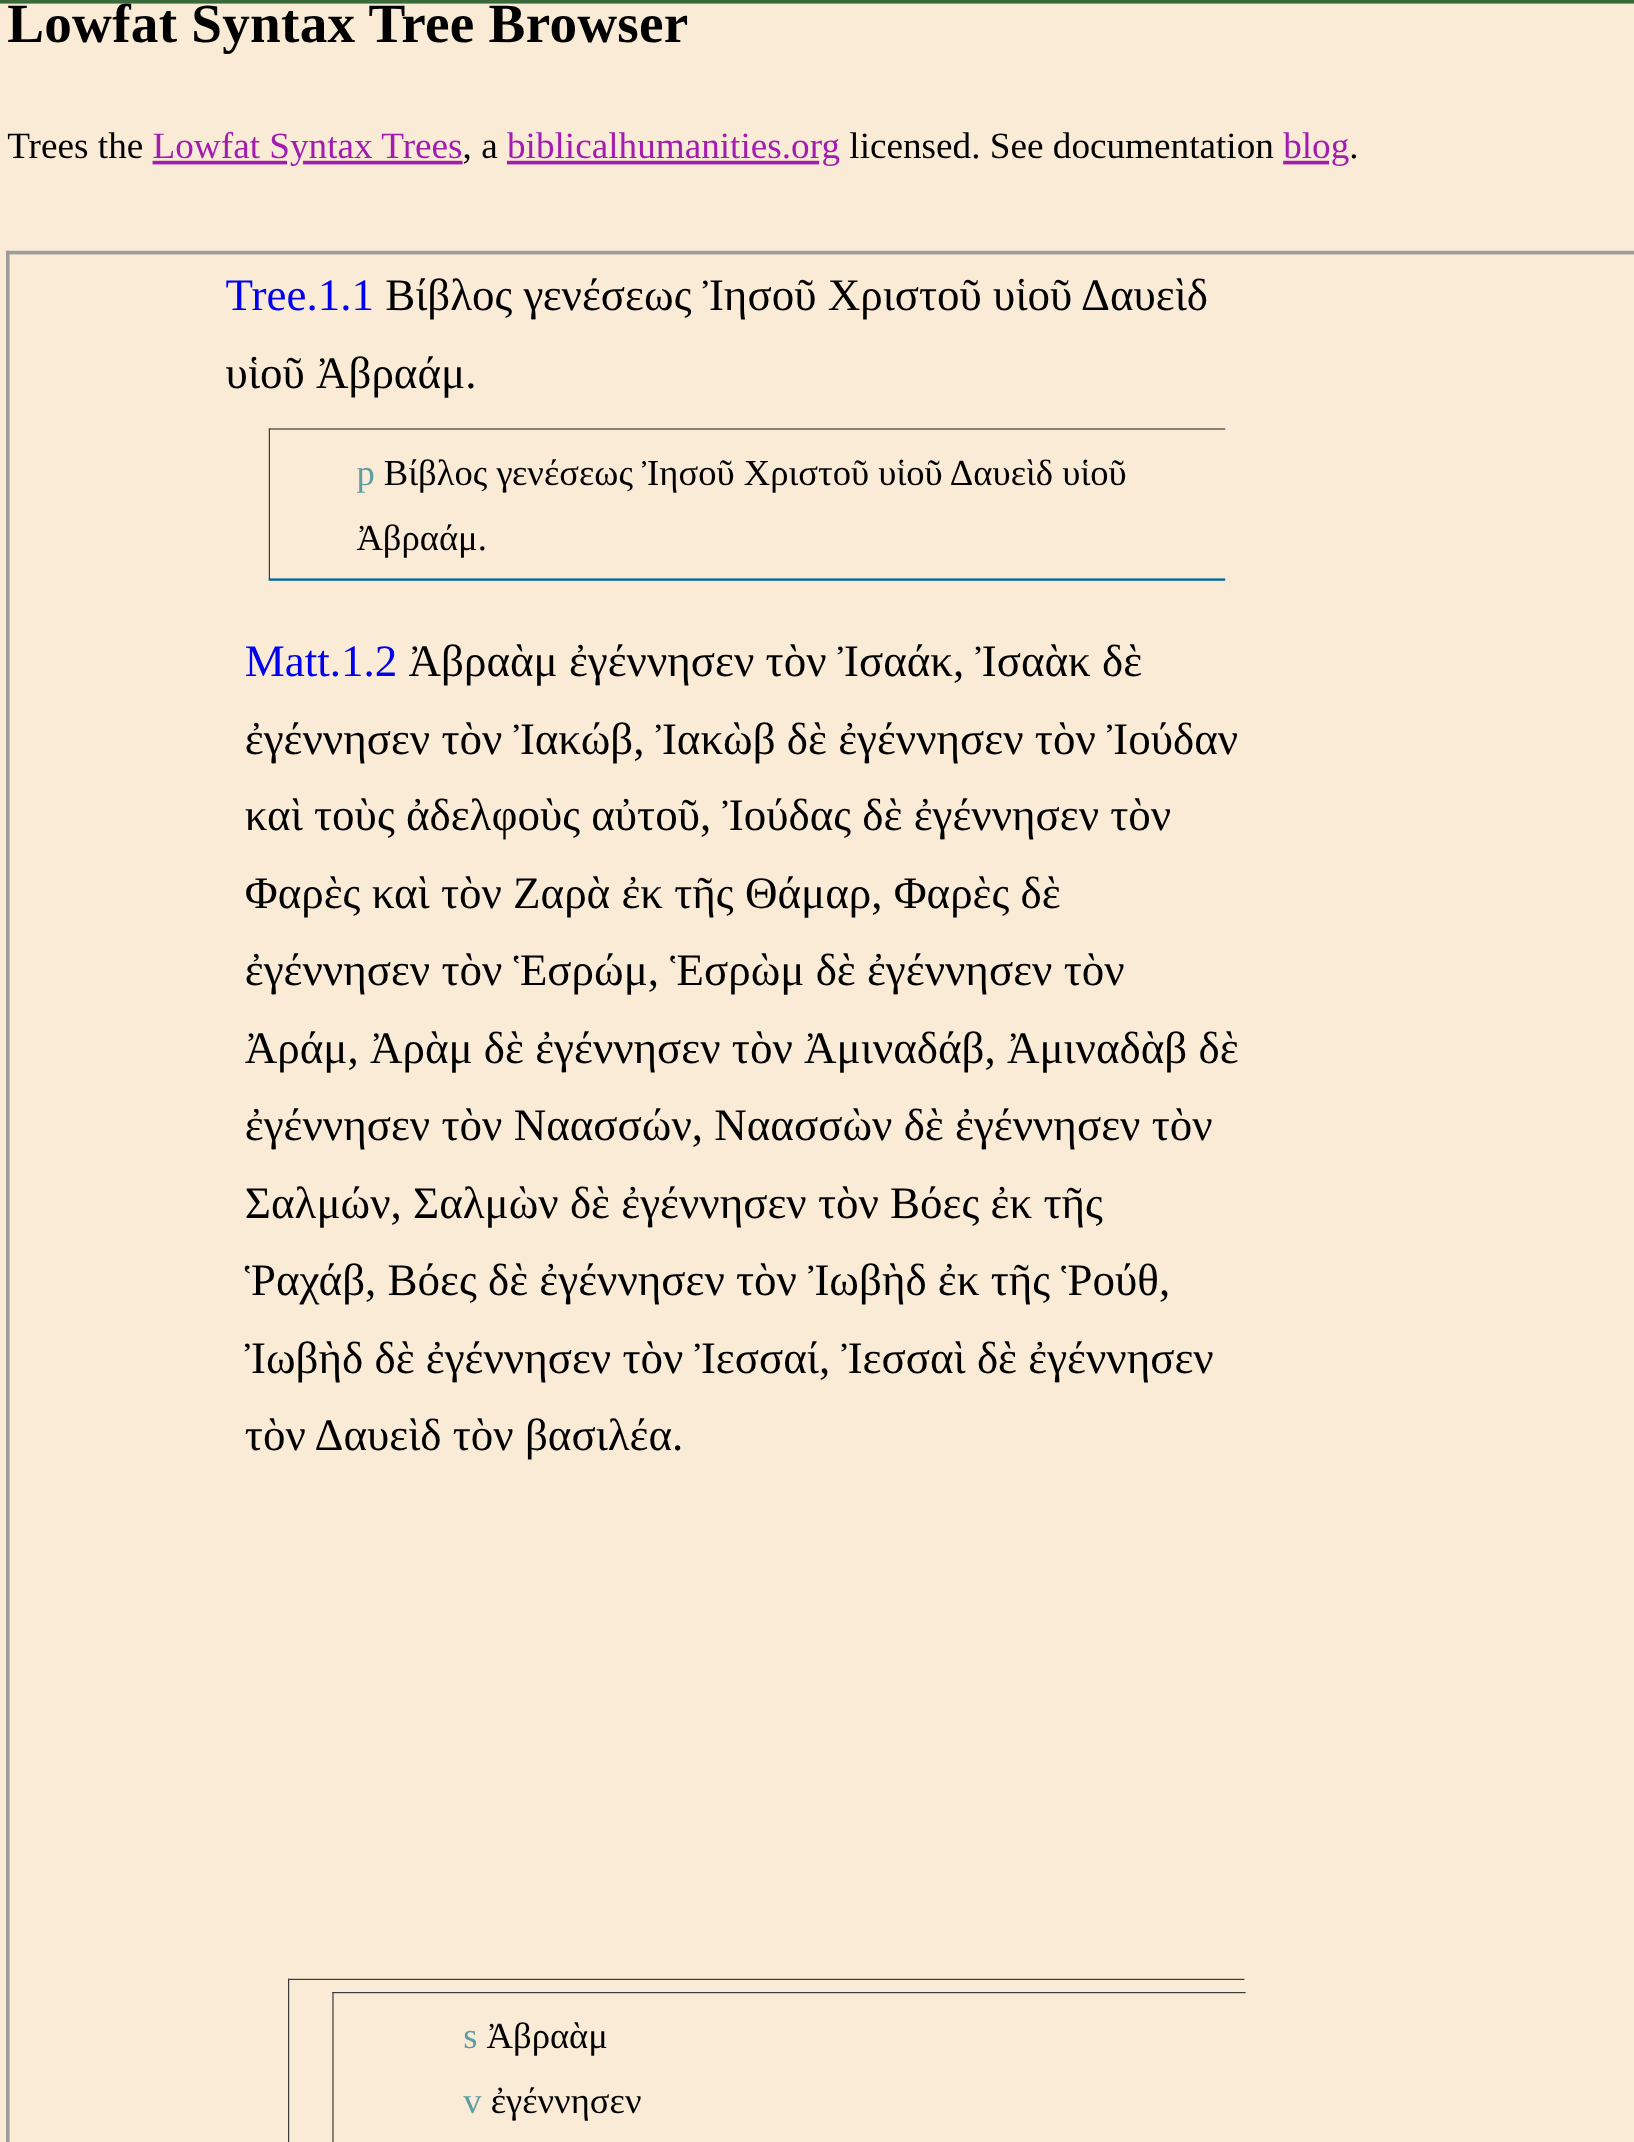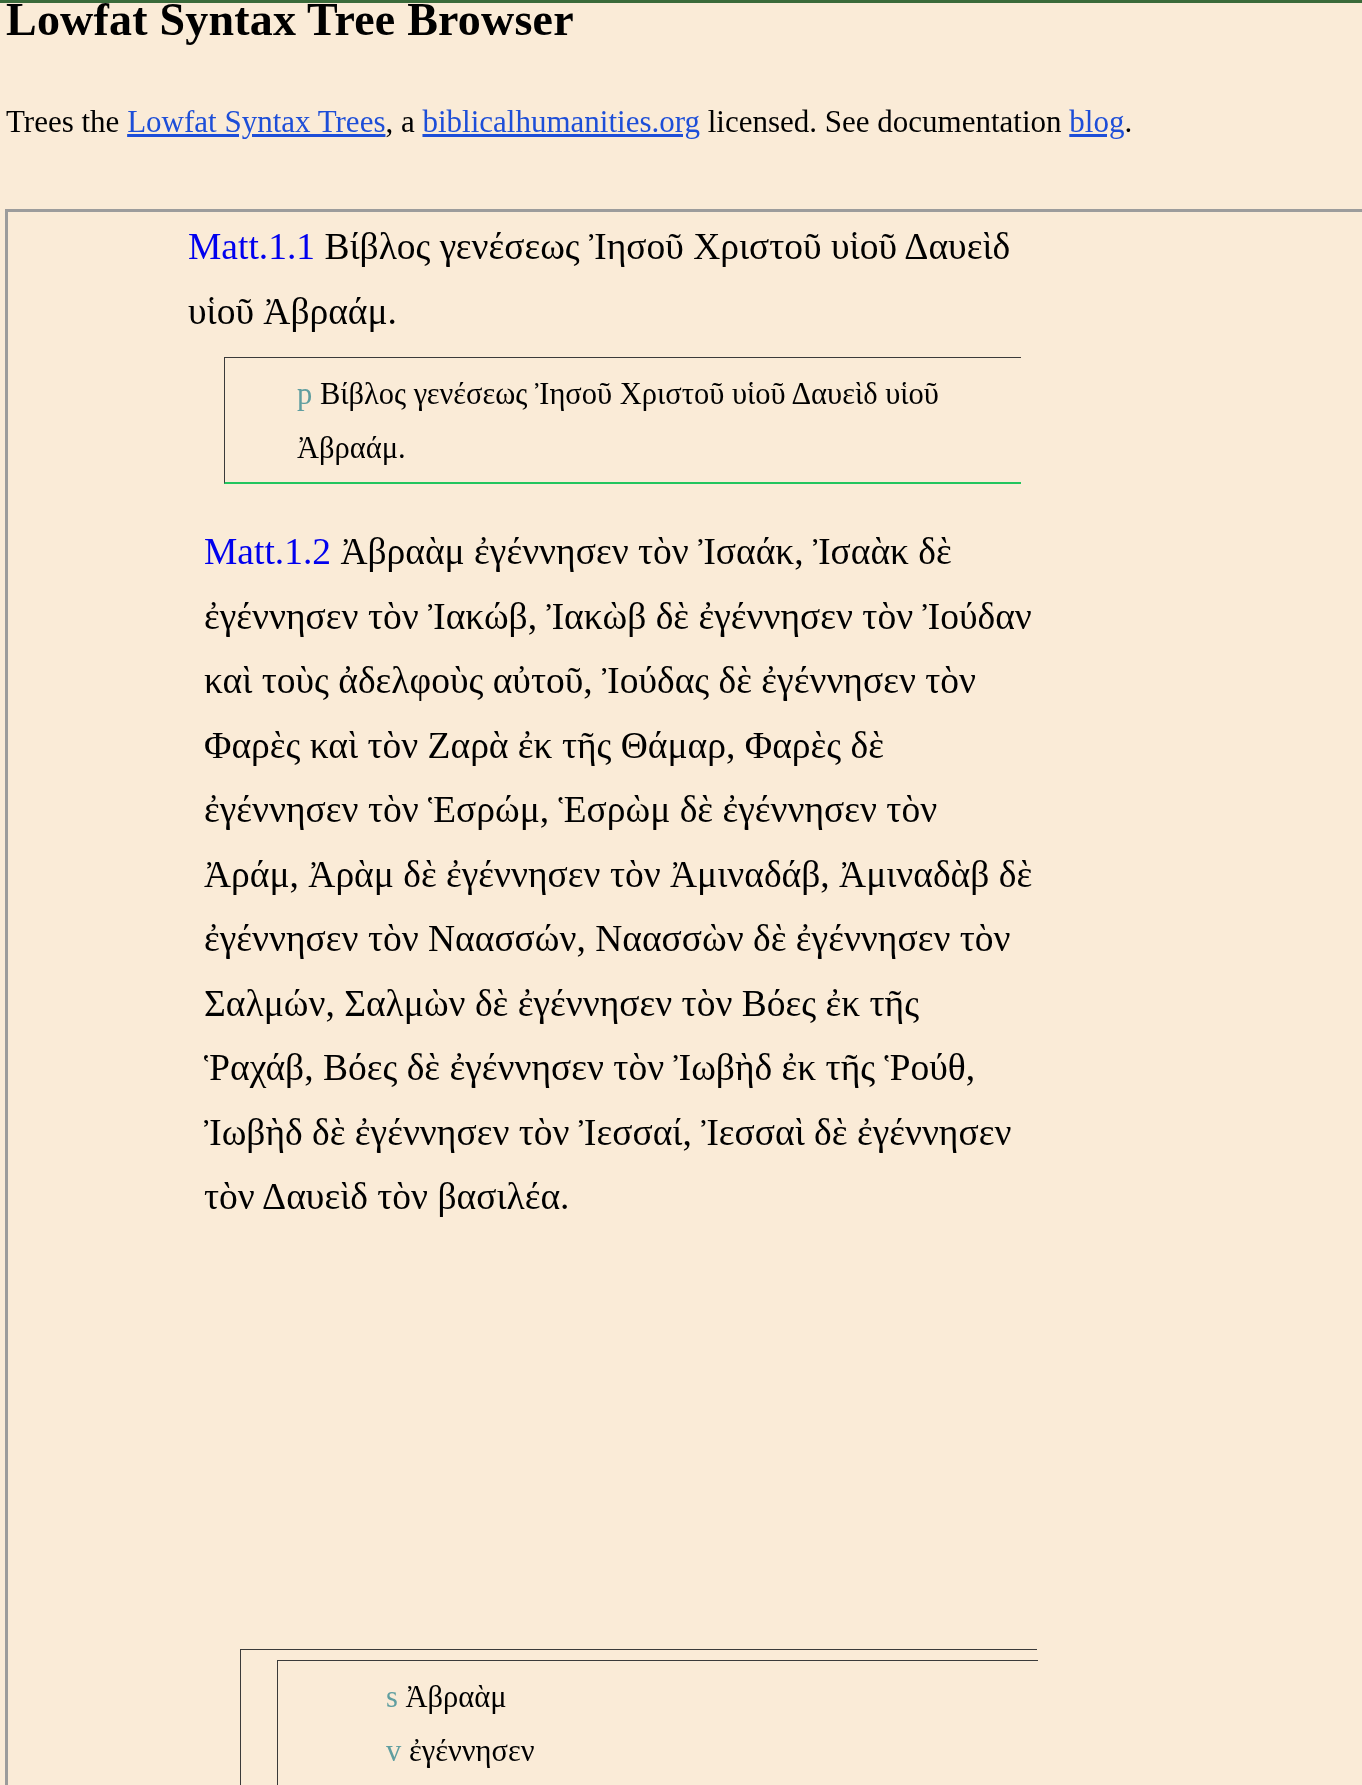--- a/index.html
+++ b/index.html
@@ -7,21 +7,21 @@
     width: 1362px;
     height: 1785px;
     overflow: hidden;
     background: #faebd7;
     font-family: "Liberation Serif", "DejaVu Serif", serif;
     color: #000;
     border-top: 3px solid #3a6a3a;
     box-sizing: border-box;
     position: relative;
   }
-  a { color: #1d4ed8; }
+  a { color: #a21caf; }
   .page-title {
     font-family: "Liberation Serif", serif;
     font-weight: bold;
     font-size: 46px;
     line-height: 1;
     margin: 0;
     position: absolute;
     left: 6px;
     top: -6px;
     letter-spacing: 0.2px;
@@ -55,21 +55,21 @@
     font-size: 37.5px;
     line-height: 64.5px;
     margin: 0;
   }
   .verse-ref { color: #0000ee; text-decoration: none; }
   .verse-1 { position: absolute; top: 3px; left: 0; width: 832px; }
   .verse-2 { position: absolute; top: 308px; left: 16px; width: 832px; }
   .node-box {
     border: 1px solid #3a3a3a;
     border-right: none;
-    border-bottom: 2px solid #22c55e;
+    border-bottom: 2px solid #0369a1;
     position: absolute;
   }
   .clause-line {
     font-size: 30.5px;
     line-height: 53.5px;
     white-space: nowrap;
     margin-left: 36px;
   }
   .role { color: #5f9ea0; }
   .p-box {
@@ -112,21 +112,21 @@
 <h1 class="page-title">Lowfat Syntax Tree Browser</h1>
 
 <div class="intro">
   <div><span>Trees the </span><a href="#">Lowfat Syntax Trees</a><span>, a </span><a href="#">biblicalhumanities.org</a><span> licensed. See documentation </span><a href="#">blog</a><span>.</span></div>
 </div>
 
 <div class="tree-container">
   <div class="verse-column">
 
     <div class="verse-1">
-      <p class="verse"><a href="#" class="verse-ref">Matt.1.1</a> <span>Βίβλος γενέσεως Ἰησοῦ Χριστοῦ υἱοῦ Δαυεὶδ υἱοῦ Ἀβραάμ.</span></p>
+      <p class="verse"><a href="#" class="verse-ref">Tree.1.1</a> <span>Βίβλος γενέσεως Ἰησοῦ Χριστοῦ υἱοῦ Δαυεὶδ υἱοῦ Ἀβραάμ.</span></p>
       <div class="node-box p-box">
         <div class="clause-text"><span class="role">p</span> <span>Βίβλος γενέσεως Ἰησοῦ Χριστοῦ υἱοῦ Δαυεὶδ υἱοῦ Ἀβραάμ.</span></div>
       </div>
     </div>
 
     <div class="verse-2">
       <p class="verse"><a href="#" class="verse-ref">Matt.1.2</a> <span>Ἀβραὰμ ἐγέννησεν τὸν Ἰσαάκ, Ἰσαὰκ δὲ ἐγέννησεν τὸν Ἰακώβ, Ἰακὼβ δὲ ἐγέννησεν τὸν Ἰούδαν καὶ τοὺς ἀδελφοὺς αὐτοῦ, Ἰούδας δὲ ἐγέννησεν τὸν Φαρὲς καὶ τὸν Ζαρὰ ἐκ τῆς Θάμαρ, Φαρὲς δὲ ἐγέννησεν τὸν Ἑσρώμ, Ἑσρὼμ δὲ ἐγέννησεν τὸν Ἀράμ, Ἀρὰμ δὲ ἐγέννησεν τὸν Ἀμιναδάβ, Ἀμιναδὰβ δὲ ἐγέννησεν τὸν Ναασσών, Ναασσὼν δὲ ἐγέννησεν τὸν Σαλμών, Σαλμὼν δὲ ἐγέννησεν τὸν Βόες ἐκ τῆς Ῥαχάβ, Βόες δὲ ἐγέννησεν τὸν Ἰωβὴδ ἐκ τῆς Ῥούθ, Ἰωβὴδ δὲ ἐγέννησεν τὸν Ἰεσσαί, Ἰεσσαὶ δὲ ἐγέννησεν τὸν Δαυεὶδ τὸν βασιλέα.</span></p>
 
       <div class="node-box group-box">
         <div class="node-box inner-box-1">

